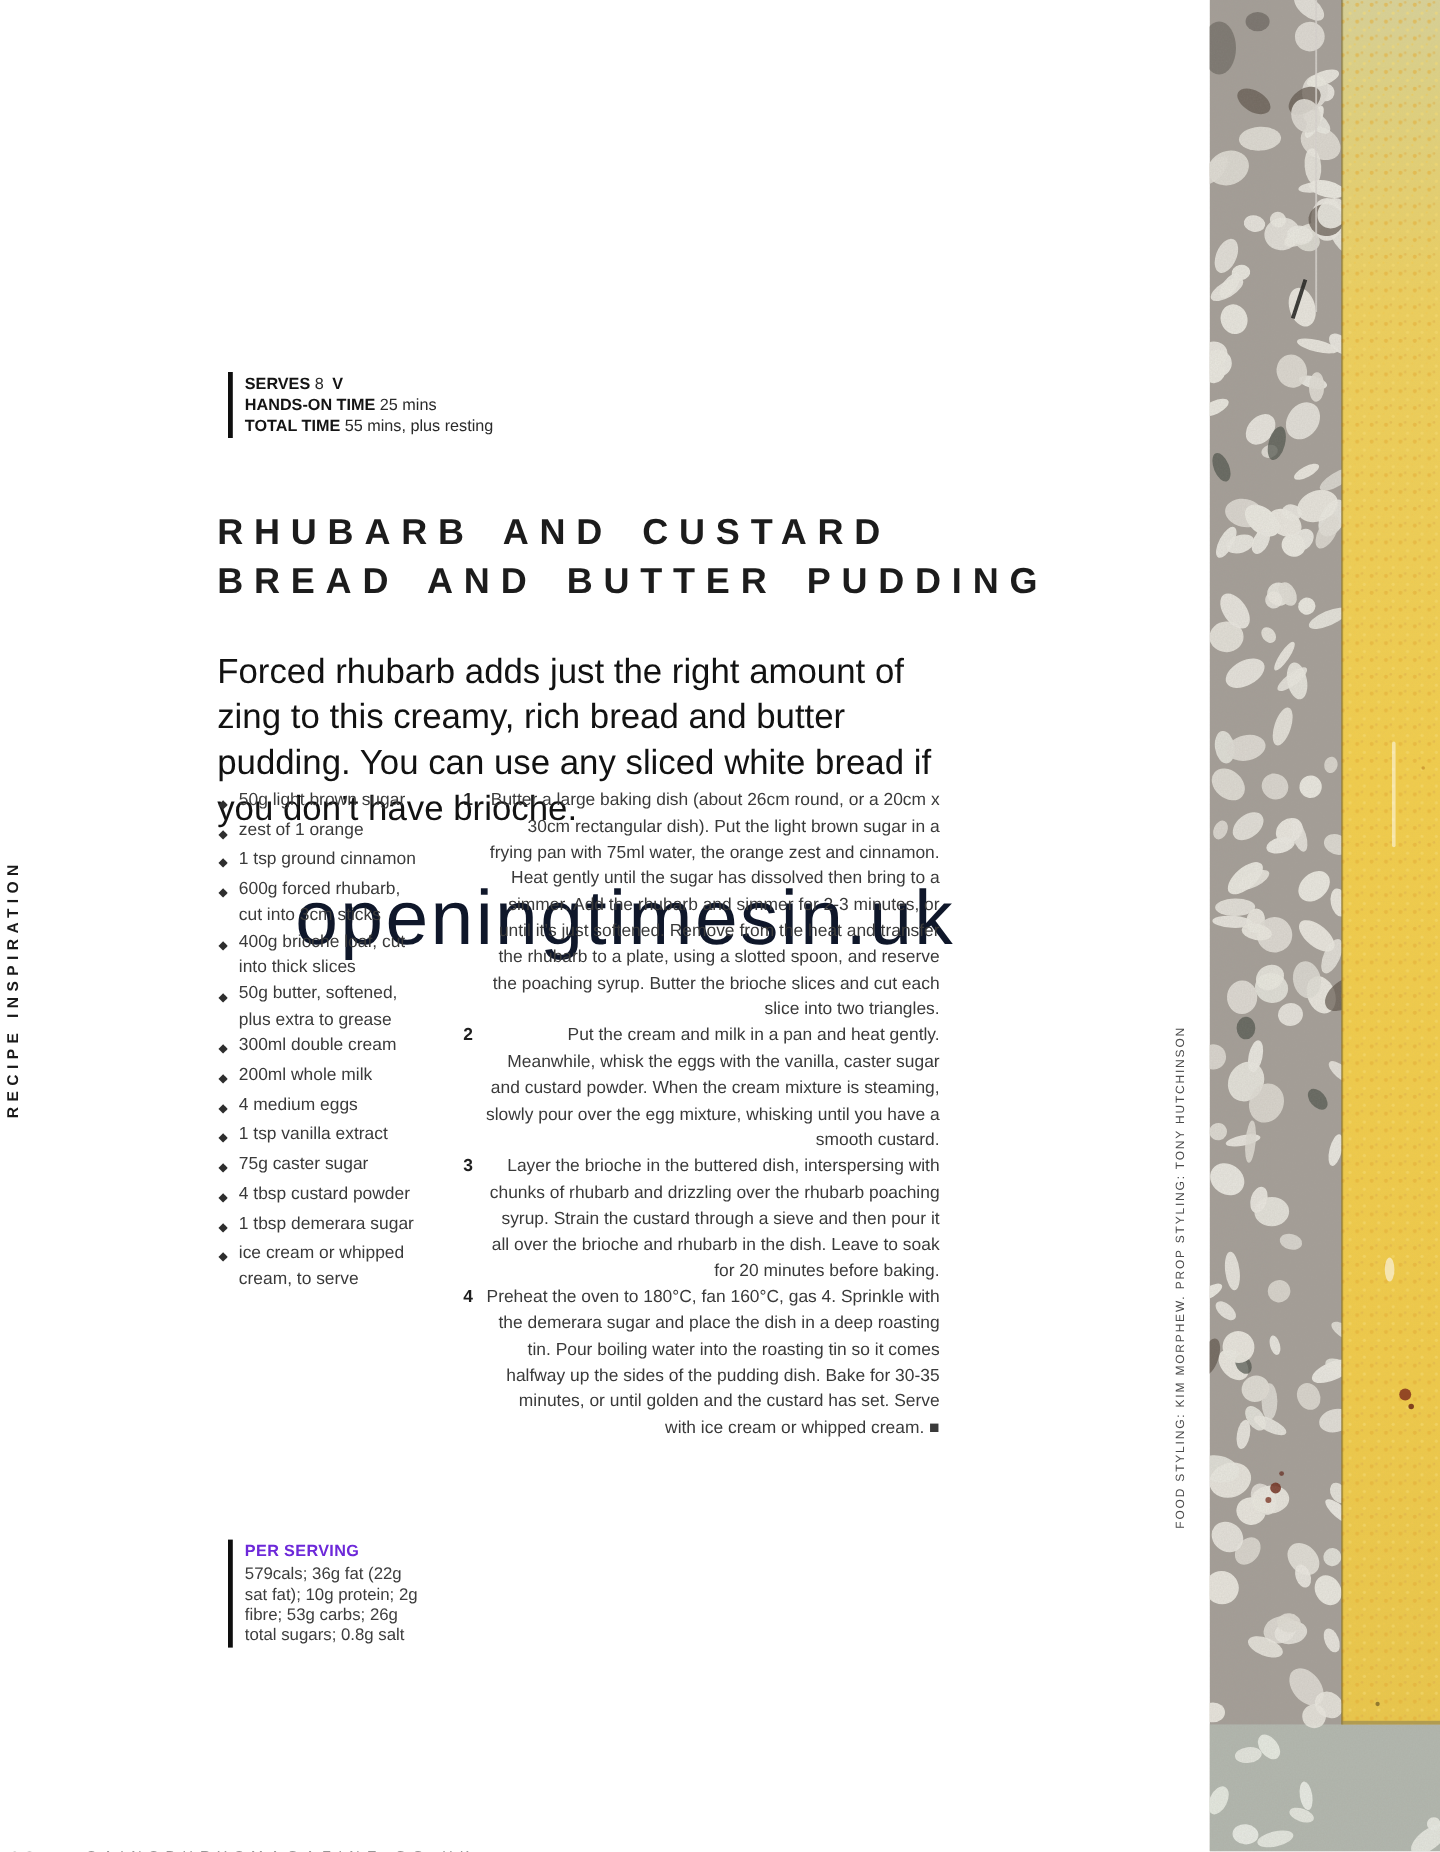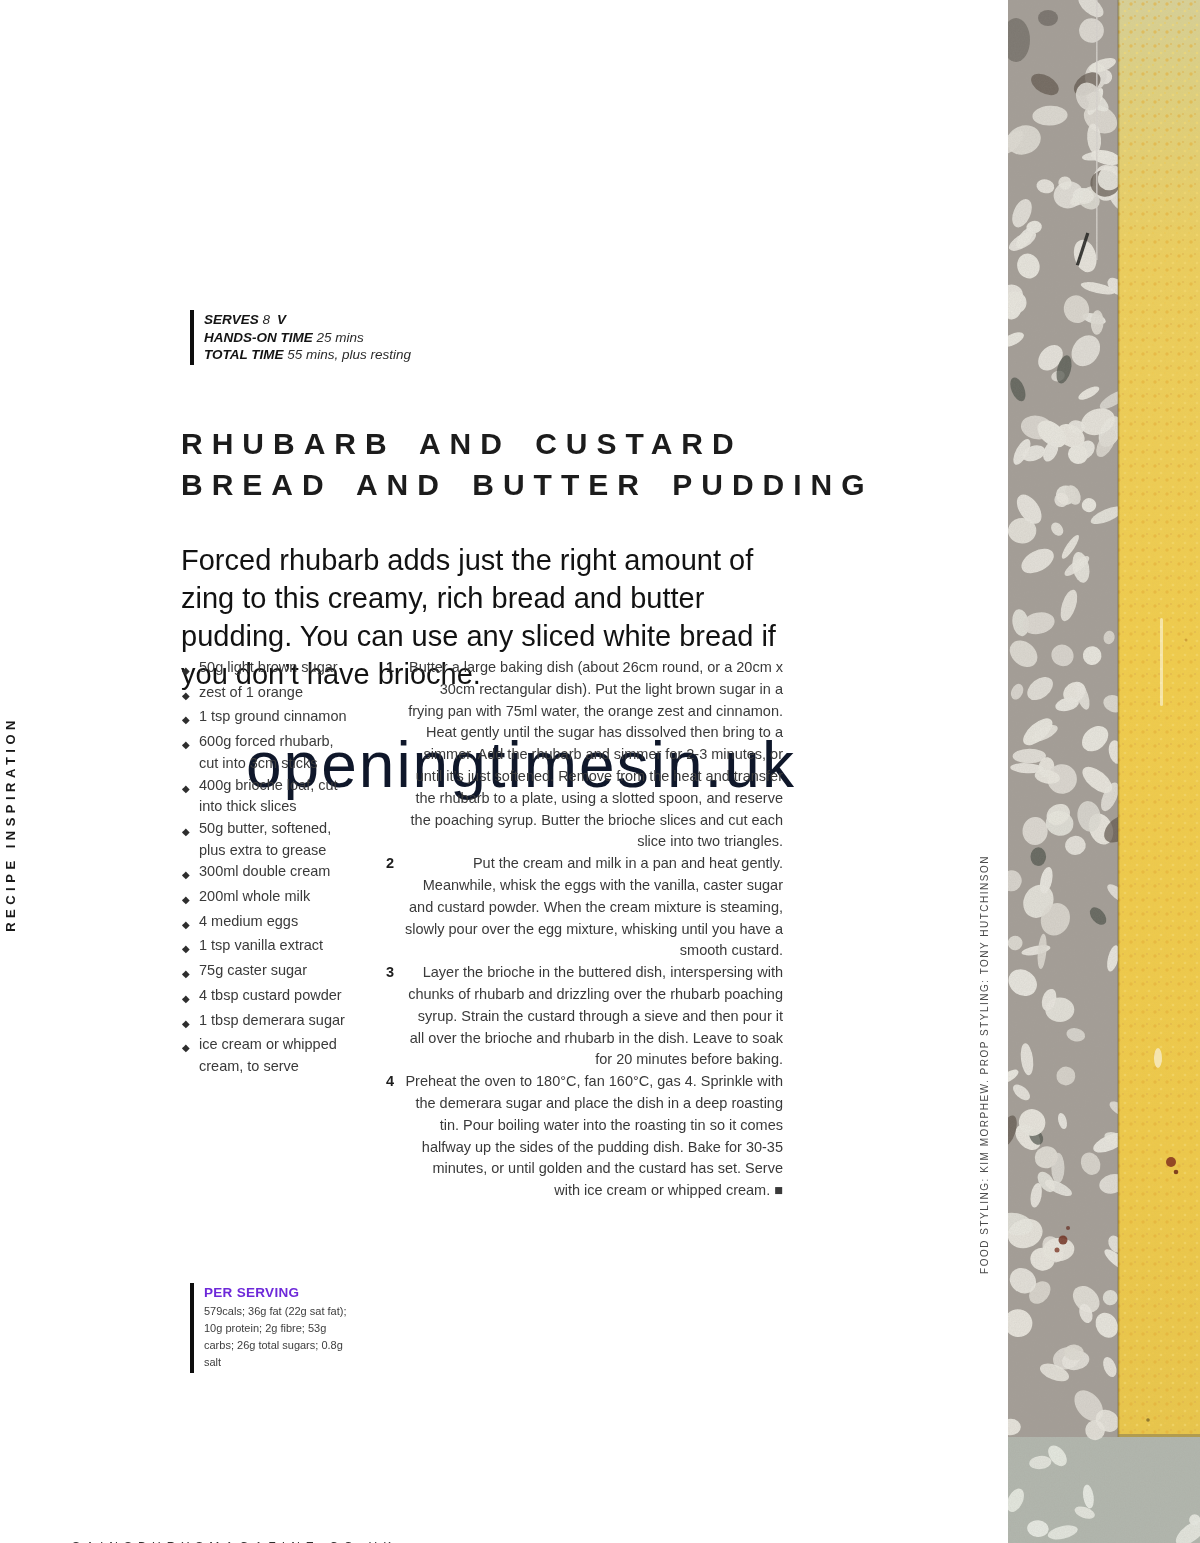--- a/index.html
+++ b/index.html
@@ -18,21 +18,21 @@
   .side-label{
     position:absolute;left:3px;bottom:611px;
     writing-mode:vertical-rl;transform:rotate(180deg);
     font-size:13px;font-weight:bold;letter-spacing:4.5px;color:#191919;
     white-space:nowrap;
   }
   
   .meta-box{
     position:absolute;left:190px;top:310px;
     border-left:4px solid #0e0e0e;padding:1px 0 1px 10px;
-    font-size:13.5px;line-height:17.5px;color:#2a2a2a;white-space:nowrap;font-style:italic;
+    font-size:13.5px;line-height:17.5px;color:#2a2a2a;white-space:nowrap;
   }
   .meta-box .b{font-weight:bold;color:#141414;}
   .meta-box .badge{font-weight:bold;color:#141414;margin-left:7px;}
   
   .title{
     position:absolute;left:181px;top:403px;
     font-size:30px;font-weight:bold;color:#1c1c1c;
     letter-spacing:9px;word-spacing:7px;line-height:41px;white-space:nowrap;
   }
   
@@ -64,21 +64,21 @@
   
   .per-serving{
     position:absolute;left:190px;top:1283px;
     border-left:4px solid #0e0e0e;padding:2px 0 2px 10px;
   }
   .per-serving .ps-label{
     font-weight:bold;font-size:13.5px;letter-spacing:0.3px;color:#6d28d9;
     margin-bottom:3px;
   }
   .per-serving .ps-text{
-    width:152px;font-size:11px;line-height:17px;color:#3d3d3d;
+    width:152px;font-size:14px;line-height:17px;color:#3d3d3d;
   }
   
   .photo-credit{
     position:absolute;left:979px;bottom:269px;
     writing-mode:vertical-rl;transform:rotate(180deg);
     font-size:10px;letter-spacing:1.5px;color:#4a4a4a;white-space:nowrap;
   }
   
   .footer{position:absolute;left:0;top:1540px;width:1162px;height:30px;}
   .page-num{

